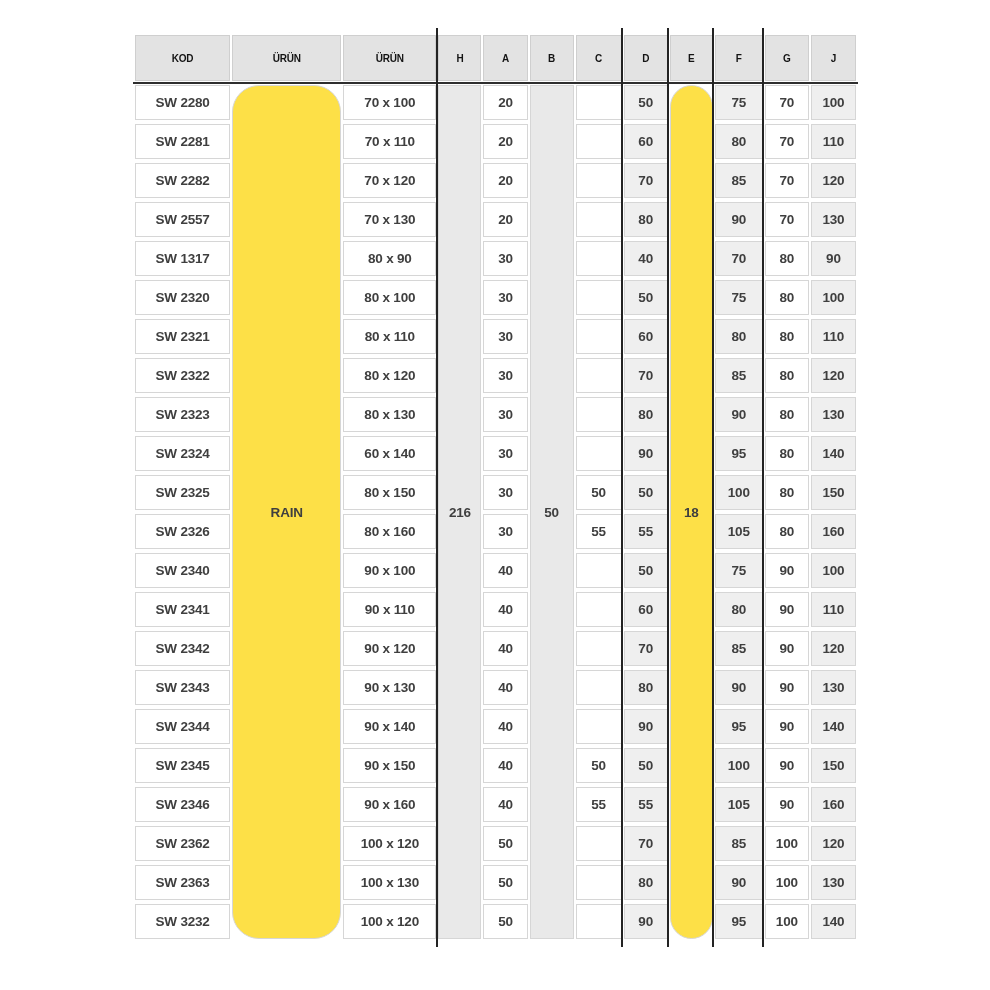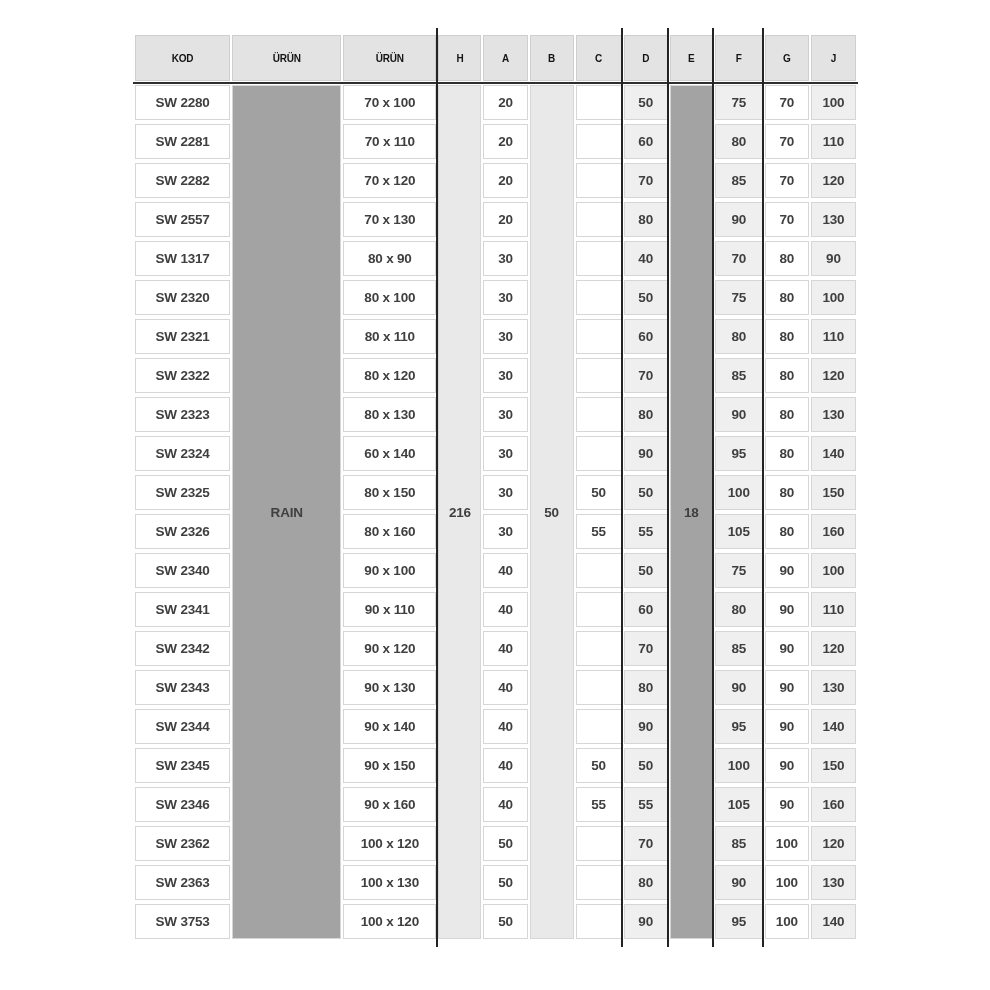--- a/index.html
+++ b/index.html
@@ -19,21 +19,21 @@
     letter-spacing:-0.2px;padding:0;
   }
   td{
     height:33px;background:#ffffff;border:1px solid #d6d6d6;
     font-size:13.5px;font-weight:700;color:#3f3f3f;text-align:center;
     vertical-align:middle;letter-spacing:-0.2px;padding:0;overflow:hidden;
     white-space:nowrap;
   }
   td.gray{background:#e9e9e9;}
   td.shade{background:#efefef;}
-  td.merged-white{background:#a3a3a3;}
+  td.merged-white{background:#fde047;border-radius:27px;}
   .vline{
     position:absolute;top:-3px;width:2px;height:919px;
     background:#232323;pointer-events:none;
   }
   .header-underline{
     position:absolute;left:0;top:51px;width:725px;height:2px;
     background:#2e2e2e;pointer-events:none;
   }
 </style>
 </head>
@@ -280,21 +280,21 @@
           <td>SW 2363</td>
           <td>100 x 130</td>
           <td>50</td>
           <td></td>
           <td class="shade">80</td>
           <td class="shade">90</td>
           <td>100</td>
           <td class="shade">130</td>
         </tr>
         <tr>
-          <td>SW 3753</td>
+          <td>SW 3232</td>
           <td>100 x 120</td>
           <td>50</td>
           <td></td>
           <td class="shade">90</td>
           <td class="shade">95</td>
           <td>100</td>
           <td class="shade">140</td>
         </tr>
       </tbody>
   </table>

